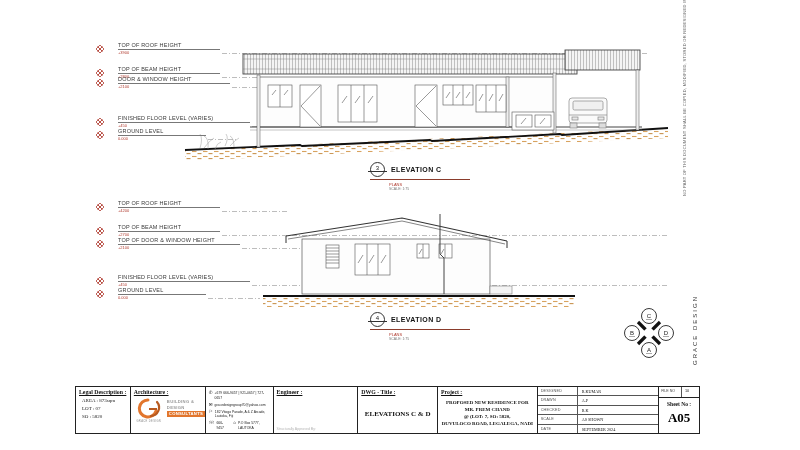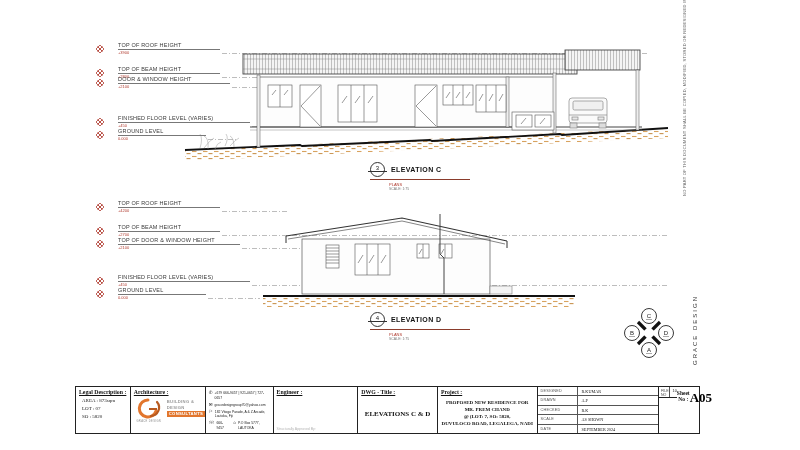--- a/index.html
+++ b/index.html
@@ -58,21 +58,21 @@
   .dwg-title{flex:1;display:flex;align-items:center;justify-content:center;
              font-family:"Liberation Serif",serif;font-weight:bold;font-size:7px;color:#111;text-align:center;}
   .tb-proj{width:100px;display:flex;flex-direction:column;}
   .proj-lines{flex:1;display:flex;flex-direction:column;justify-content:center;text-align:center;}
   .proj-lines span{font-family:"Liberation Serif",serif;font-weight:bold;font-size:5px;line-height:6.8px;color:#111;}
   .tb-meta{width:122px;padding:0;display:flex;flex-direction:column;}
   .m-row{flex:1;display:flex;border-bottom:.5px solid #555;}
   .m-row:last-child{border-bottom:none;}
   .m-label{width:36px;border-right:.5px solid #555;font-size:3.8px;color:#555;padding:2px 0 0 3px;letter-spacing:.2px;}
   .m-value{flex:1;font-family:"Liberation Serif",serif;font-size:4.2px;color:#111;padding:2px 0 0 4px;}
-  .tb-sheet{width:40px;padding:0;display:flex;flex-direction:row;}
+  .tb-sheet{width:40px;padding:0;display:flex;flex-direction:column;}
   .f-row{display:flex;height:10px;border-bottom:.7px solid #222;}
   .f-label{flex:1.4;border-right:.5px solid #555;font-size:3.6px;color:#444;padding:2px 0 0 2px;}
   .f-value{flex:1;font-size:3.8px;color:#222;padding:2px 0 0 3px;}
   .sheet-label{font-family:"Liberation Serif",serif;font-weight:bold;font-size:5.5px;text-align:center;margin-top:3px;color:#111;}
   .sheet-no{font-family:"Liberation Serif",serif;font-weight:bold;font-size:13px;text-align:center;margin-top:3px;color:#000;}
 </style>
 </head>
 <body>
 
 <div class="sheet">

